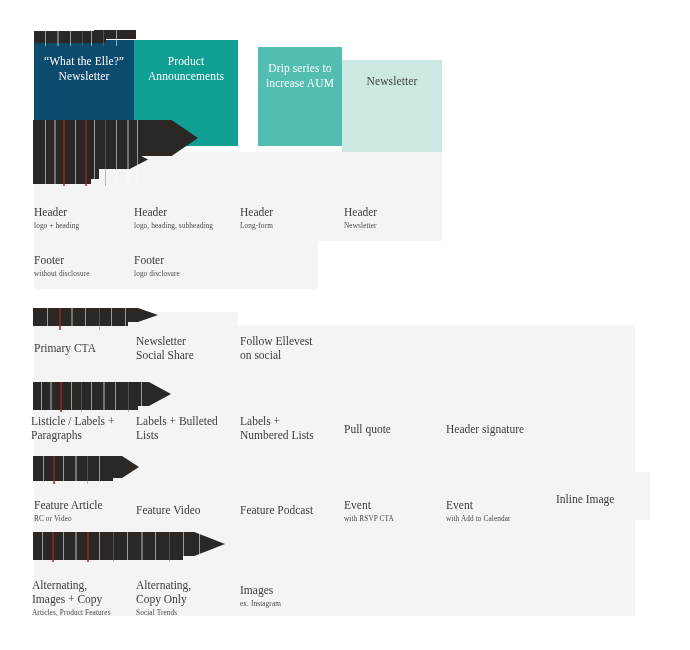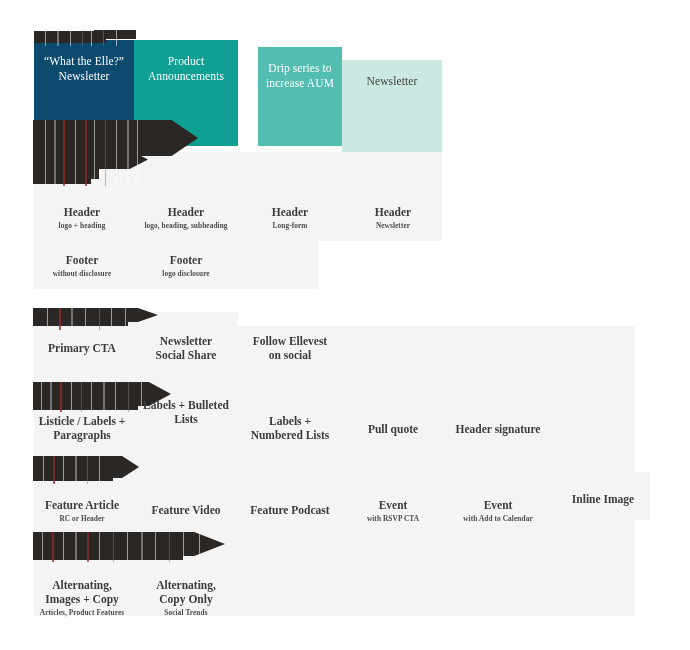--- a/index.html
+++ b/index.html
@@ -38,23 +38,22 @@
     display: block;
   }
   .funnel-box.light .funnel-label { color: #ffffff; }
   .funnel-box.dark  .funnel-label { color: #3f3f3f; }
 
   
   .gray-panel { background: #f4f4f4; }
 
   .cell {
     position: absolute;
-    text-align: center;
+    text-align: left;
     box-sizing: border-box;
-    font-weight: bold;
   }
   .cell-title {
     font-size: 11.5px;
     line-height: 14px;
     color: #3c3c3c;
     display: block;
     white-space: pre-line;
   }
   .cell-sub {
     font-size: 7.3px;
@@ -253,38 +252,38 @@
   </div>
   <div class="cell" style="left:240px; top:34px; width:100px;">
     <span class="cell-title">Follow Ellevest
 on social</span>
   </div>
 
   <div class="cell" style="left:31px; top:114px; width:102px;">
     <span class="cell-title">Listicle / Labels +
 Paragraphs</span>
   </div>
-  <div class="cell" style="left:136px; top:98px; width:100px;">
+  <div class="cell" style="left:136px; top:114px; width:100px;">
     <span class="cell-title">Labels + Bulleted
 Lists</span>
   </div>
   <div class="cell" style="left:240px; top:114px; width:100px;">
     <span class="cell-title">Labels +
 Numbered Lists</span>
   </div>
   <div class="cell" style="left:344px; top:122px; width:98px;">
     <span class="cell-title">Pull quote</span>
   </div>
   <div class="cell" style="left:446px; top:122px; width:104px;">
     <span class="cell-title">Header signature</span>
   </div>
 
   <div class="cell" style="left:34px; top:198px; width:96px;">
     <span class="cell-title">Feature Article</span>
-    <span class="cell-sub">RC or Header</span>
+    <span class="cell-sub">RC or Video</span>
   </div>
   <div class="cell" style="left:136px; top:203px; width:100px;">
     <span class="cell-title">Feature Video</span>
   </div>
   <div class="cell" style="left:240px; top:203px; width:100px;">
     <span class="cell-title">Feature Podcast</span>
   </div>
   <div class="cell" style="left:344px; top:198px; width:98px;">
     <span class="cell-title">Event</span>
     <span class="cell-sub">with RSVP CTA</span>
@@ -300,14 +299,18 @@
   <div class="cell" style="left:32px; top:278px; width:100px;">
     <span class="cell-title">Alternating,
 Images + Copy</span>
     <span class="cell-sub">Articles, Product Features</span>
   </div>
   <div class="cell" style="left:136px; top:278px; width:100px;">
     <span class="cell-title">Alternating,
 Copy Only</span>
     <span class="cell-sub">Social Trends</span>
   </div>
+  <div class="cell" style="left:240px; top:283px; width:100px;">
+    <span class="cell-title">Images</span>
+    <span class="cell-sub">ex. Instagram</span>
+  </div>
 
 </div>
 
 </body></html>

